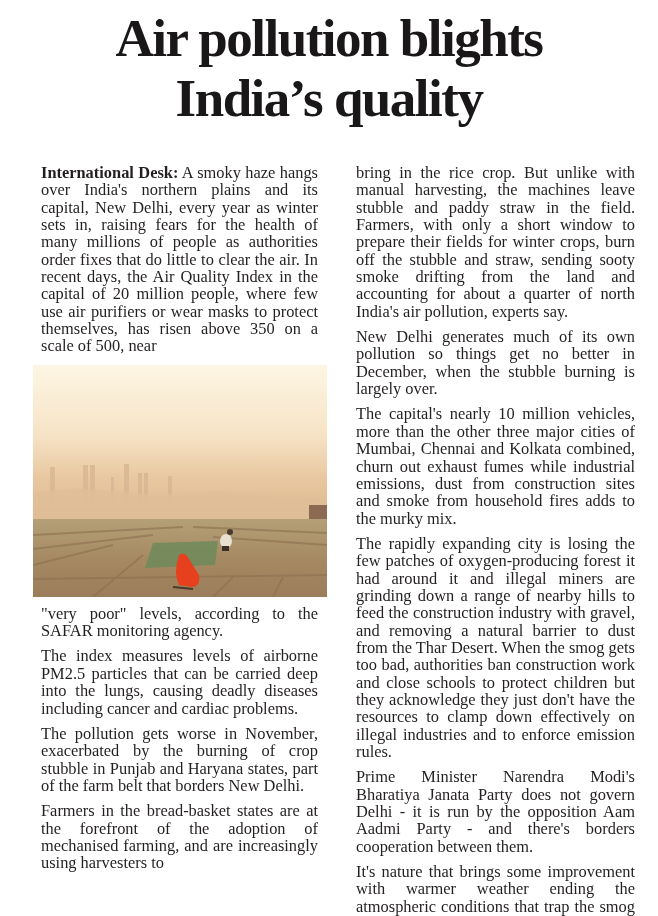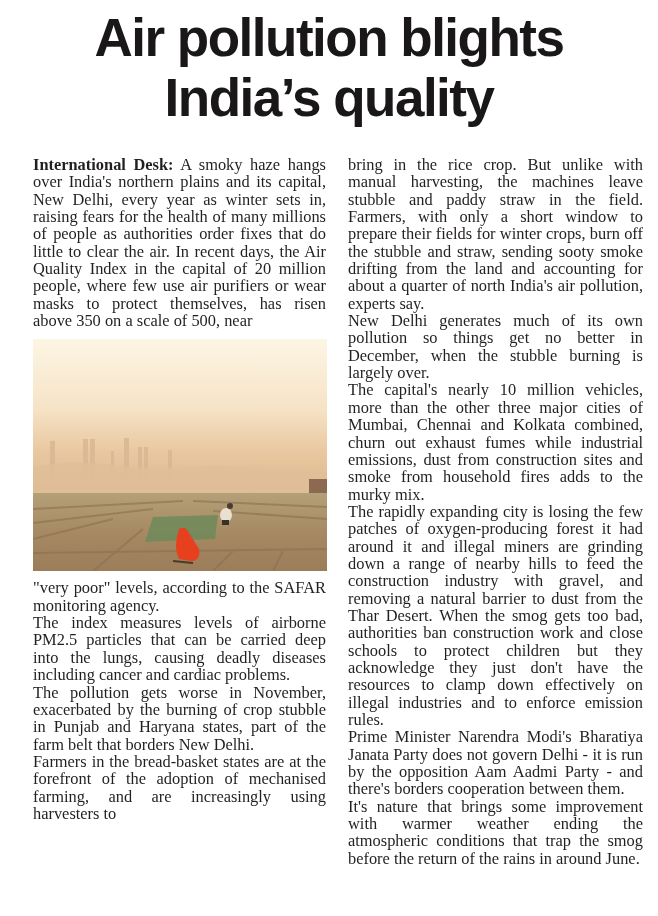--- a/index.html
+++ b/index.html
@@ -1,27 +1,27 @@
 <!DOCTYPE html>
 <html><head>
   <meta charset="utf-8">
   <style>
     html, body { margin: 0; padding: 0; background: #ffffff; }
     body { width: 658px; height: 916px; position: relative; overflow: hidden; color: #231f20; }
     .headline {
       position: absolute; left: 0; top: 8px; width: 658px; text-align: center;
-      font-family: Liberation Sans, sans-serif; font-weight: bold;
+      font-family: Liberation Serif, serif; font-weight: bold;
       font-size: 53px; line-height: 60px; letter-spacing: -1.5px; margin: 0; color: #1a1718;
     }
     .col {
       position: absolute; top: 156px;
       font-family: "Liberation Serif", "DejaVu Serif", serif;
       font-size: 16.4px; line-height: 17.35px; text-align: justify; hyphens: manual;
     }
-    .col p { margin: 0; }
+    .col p { margin: 8px; }
     .col-left { left: 33px; width: 293px; }
     .col-right { left: 348px; width: 295px; }
     .dateline { font-weight: bold; }
     .photo {
       display: block; width: 294px; height: 232px; margin: 10px 0 8px 0; position: relative; overflow: hidden;
     }
   </style>
 </head>
 <body>
 

